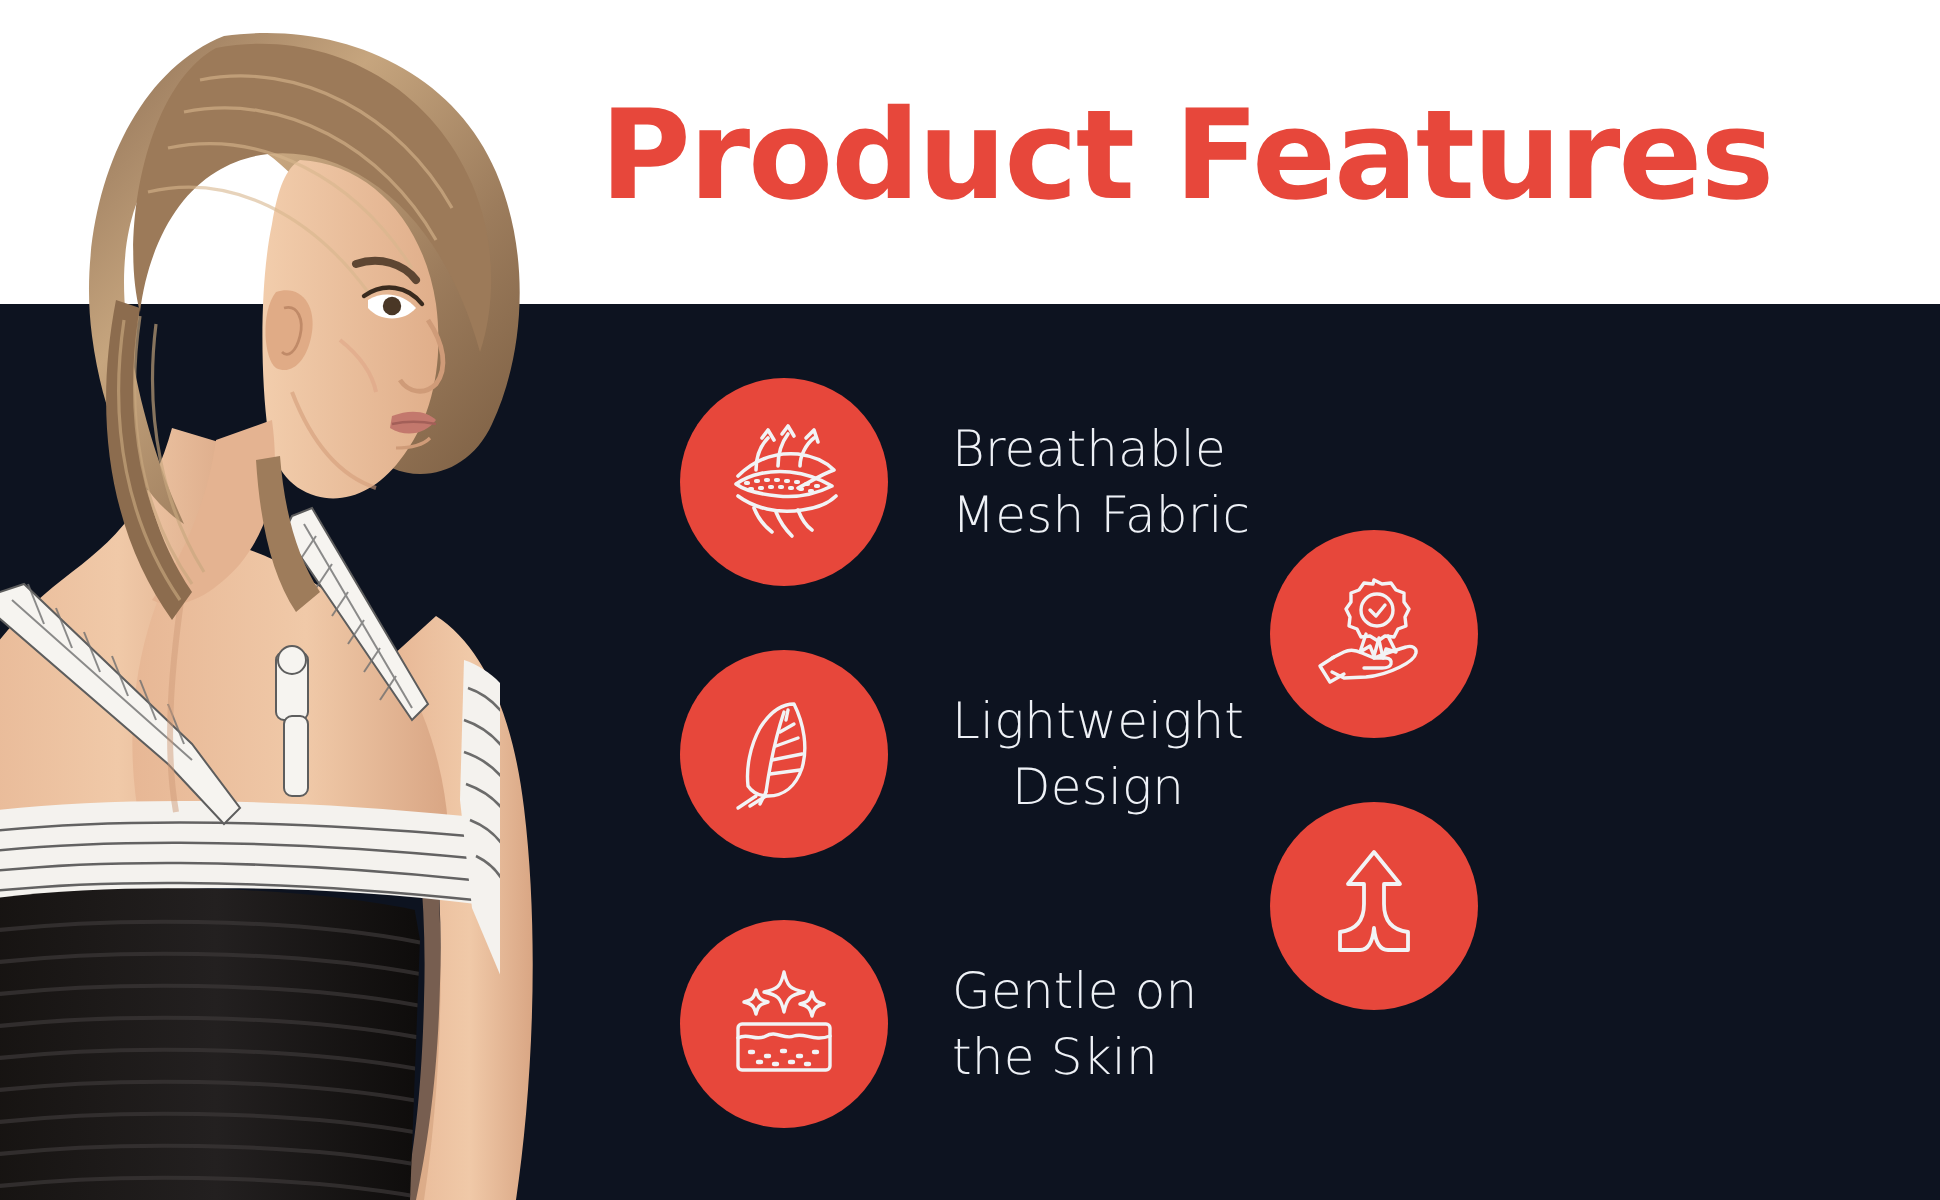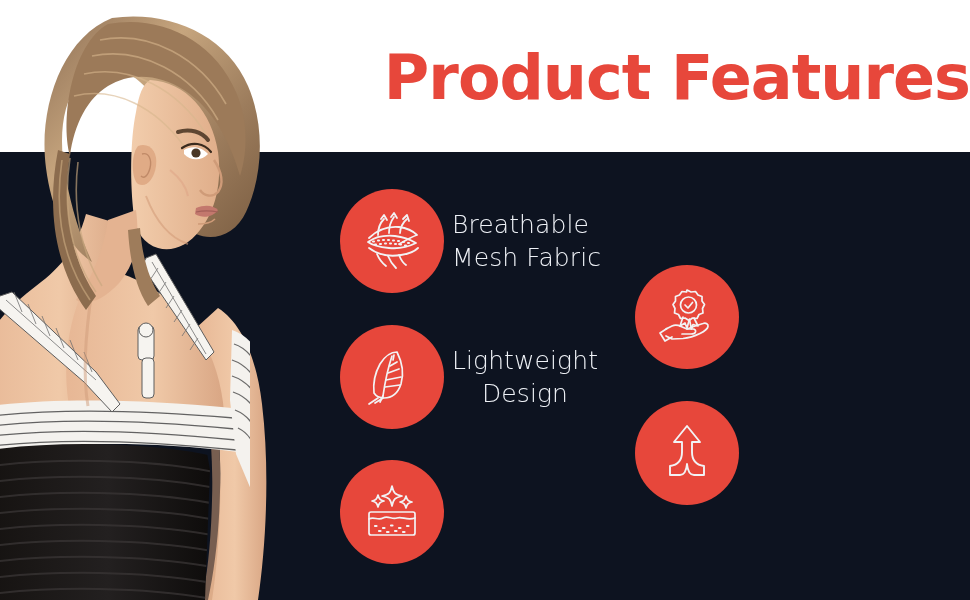--- a/index.html
+++ b/index.html
@@ -36,21 +36,21 @@
     width: 970px; height: 448px;
     background: #0d1320;
   }
 
   
   .title {
     position: absolute;
     left: 300px;
     top: 36px;
     width: 670px;
-    text-align: right;
+    text-align: left;
     font-family: "DejaVu Sans", sans-serif;
     font-size: 62px;
     line-height: 84px;
     font-weight: bold;
     letter-spacing: -1px;
     color: #e7473b;
     white-space: nowrap;
   }
 
   
@@ -77,21 +77,21 @@
     border-radius: 50%;
     background: #e7473b;
     flex: 0 0 104px;
     display: flex;
     align-items: center;
     justify-content: center;
   }
   .icon-circle svg { display: block; }
 
   .feature-label {
-    margin-left: 8px;
+    margin-left: 32px;
     font-family: "DejaVu Sans", sans-serif;
     font-size: 25px;
     line-height: 33px;
     font-weight: 300;
     color: #eef1f6;
     letter-spacing: 0.1px;
     white-space: pre-line;
   }
   .feature.col-right .feature-label { margin-left: 18px; }
 
@@ -330,20 +330,22 @@
       <svg width="62" height="62" viewBox="0 0 62 62" fill="none" stroke="#f2f3f5" stroke-width="1.7" stroke-linecap="round" stroke-linejoin="round">
         <path d="M31 5 C32.5 12 34 13.5 41 15 C34 16.5 32.5 18 31 25 C29.5 18 28 16.5 21 15 C28 13.5 29.5 12 31 5 Z"></path>
         <path d="M17 14 C18 18 19 19 23 20 C19 21 18 22 17 26 C16 22 15 21 11 20 C15 19 16 18 17 14 Z"></path>
         <path d="M45 15 C46 19 47 20 51 21 C47 22 46 23 45 27 C44 23 43 22 39 21 C43 20 44 19 45 15 Z"></path>
         <rect x="8" y="31" width="46" height="23" rx="2"></rect>
         <path d="M8 38 C13 35 17 40 22 37 C27 34 31 39 36 37 C41 35 46 40 54 37"></path>
         <path d="M14 45 h1.5 M22 47 h1.5 M30 44.5 h1.5 M38 47 h1.5 M46 45 h1.5
                  M18 50 h1.5 M26 51 h1.5 M34 50 h1.5 M42 51 h1.5" stroke-width="2.2"></path>
       </svg>
     </div>
+    <div class="feature-label">Gentle on
+the Skin</div>
   </div>
 
   <div class="feature col-right row-4">
     <div class="icon-circle">
       <svg width="62" height="62" viewBox="0 0 62 62" fill="none" stroke="#f2f3f5" stroke-width="1.7" stroke-linecap="round" stroke-linejoin="round">
         <path d="M31 4 L35 6 L39.5 5.5 L42 9 L46 10.5 L46 15 L48.5 18.5 L46.5 22.5 L47 27 L43 28.5
                  L41 32.5 L36.5 32 L33 34.5 L29 32 L24.5 32.5 L22.5 28.5 L18.5 27 L19 22.5
                  L17 18.5 L19.5 15 L19.5 10.5 L23.5 9 L26 5.5 L30.5 6 Z"></path>
         <circle cx="32.5" cy="19" r="8"></circle>
         <path d="M29 19 L32 22 L36.5 16.5"></path>

